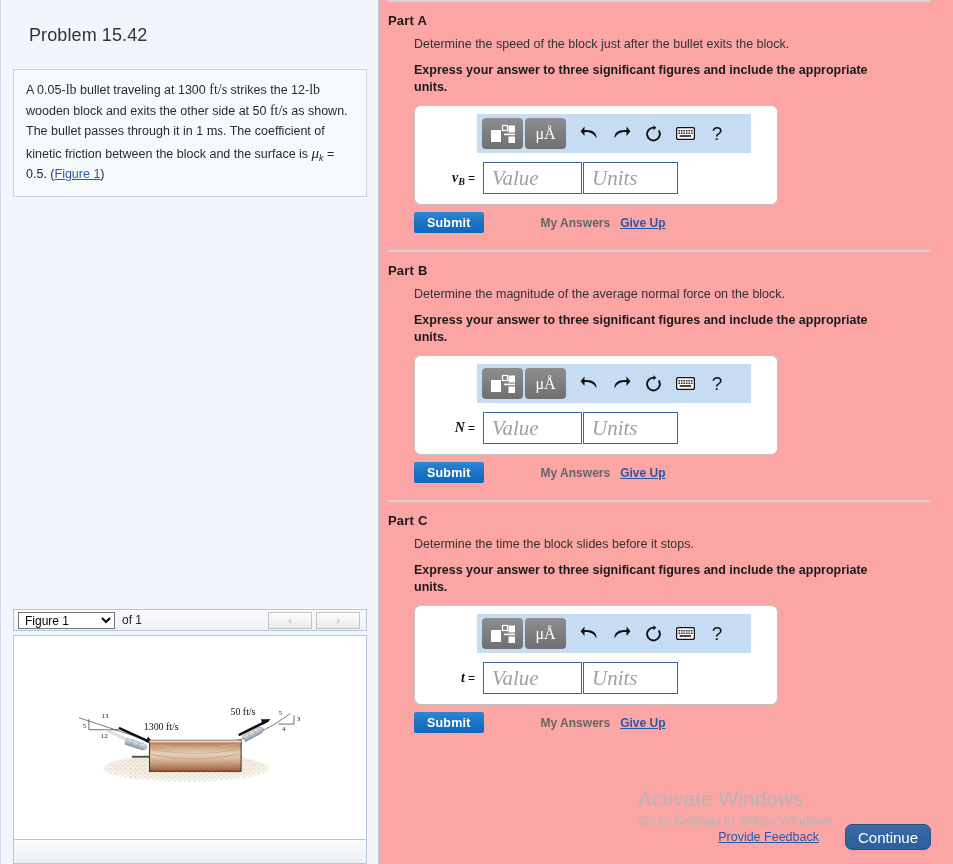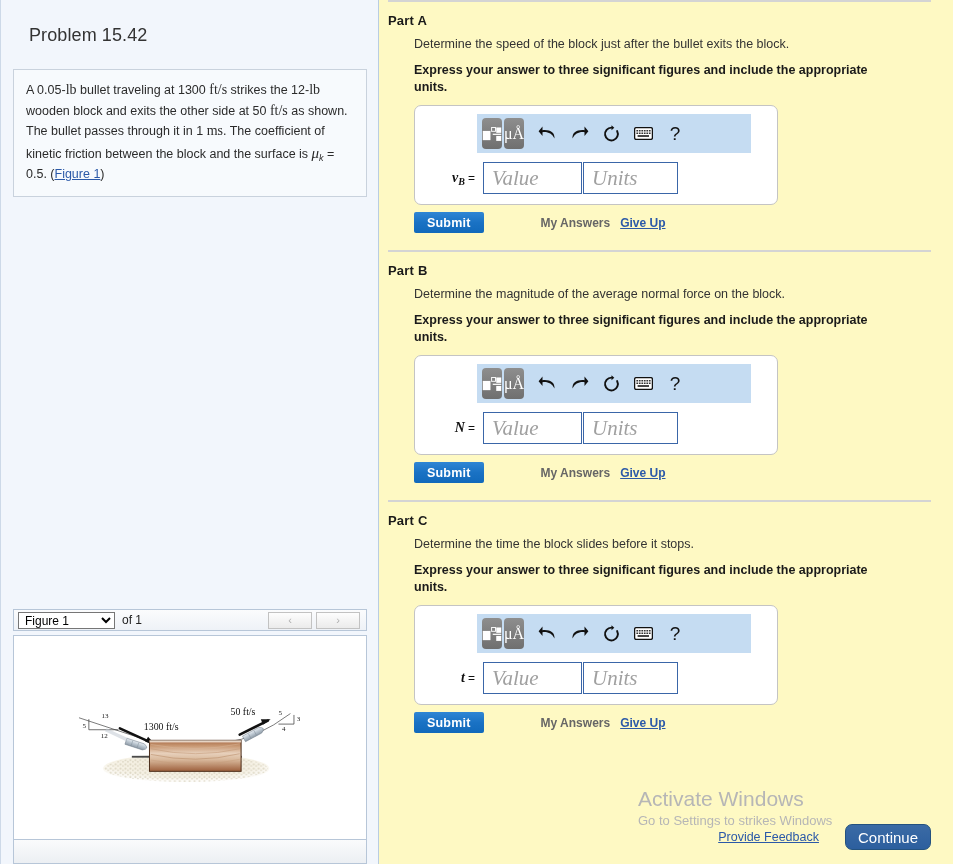--- a/index.html
+++ b/index.html
@@ -120,21 +120,21 @@
     height: 24px;
     border: 1px solid #b7c6d8;
     border-top: none;
     background: linear-gradient(to bottom,#fafbfc,#eceff3);
     box-sizing: border-box;
   }
 
   
   #right-panel {
     flex: 1 1 auto;
-    background: #fef9c3;
+    background: #fca5a5;
     padding: 0 22px 16px 9px;
     box-sizing: border-box;
     position: relative;
   }
 
   .part-block { position: relative; }
   .part-rule {
     height: 2px;
     background: #d4d4d4;
     margin: 0 0 0 0;
@@ -175,21 +175,21 @@
     height: 39px;
     margin-left: 52px;
     margin-right: 16px;
     display: flex;
     align-items: center;
     padding-left: 5px;
     box-sizing: border-box;
     gap: 2px;
   }
   .mb-btn {
-    width: 20px; height: 31px;
+    width: 41px; height: 31px;
     background: linear-gradient(to bottom,#8e8e8e,#6f6f6f);
     border-radius: 4px;
     display: flex; align-items: center; justify-content: center;
     cursor: pointer;
     flex: 0 0 auto;
   }
   .mb-btn.second { font-family: "Liberation Serif", serif; color:#fff; font-size: 16px; }
   .mb-ico {
     width: 30px; height: 28px;
     display: flex; align-items: center; justify-content: center;

